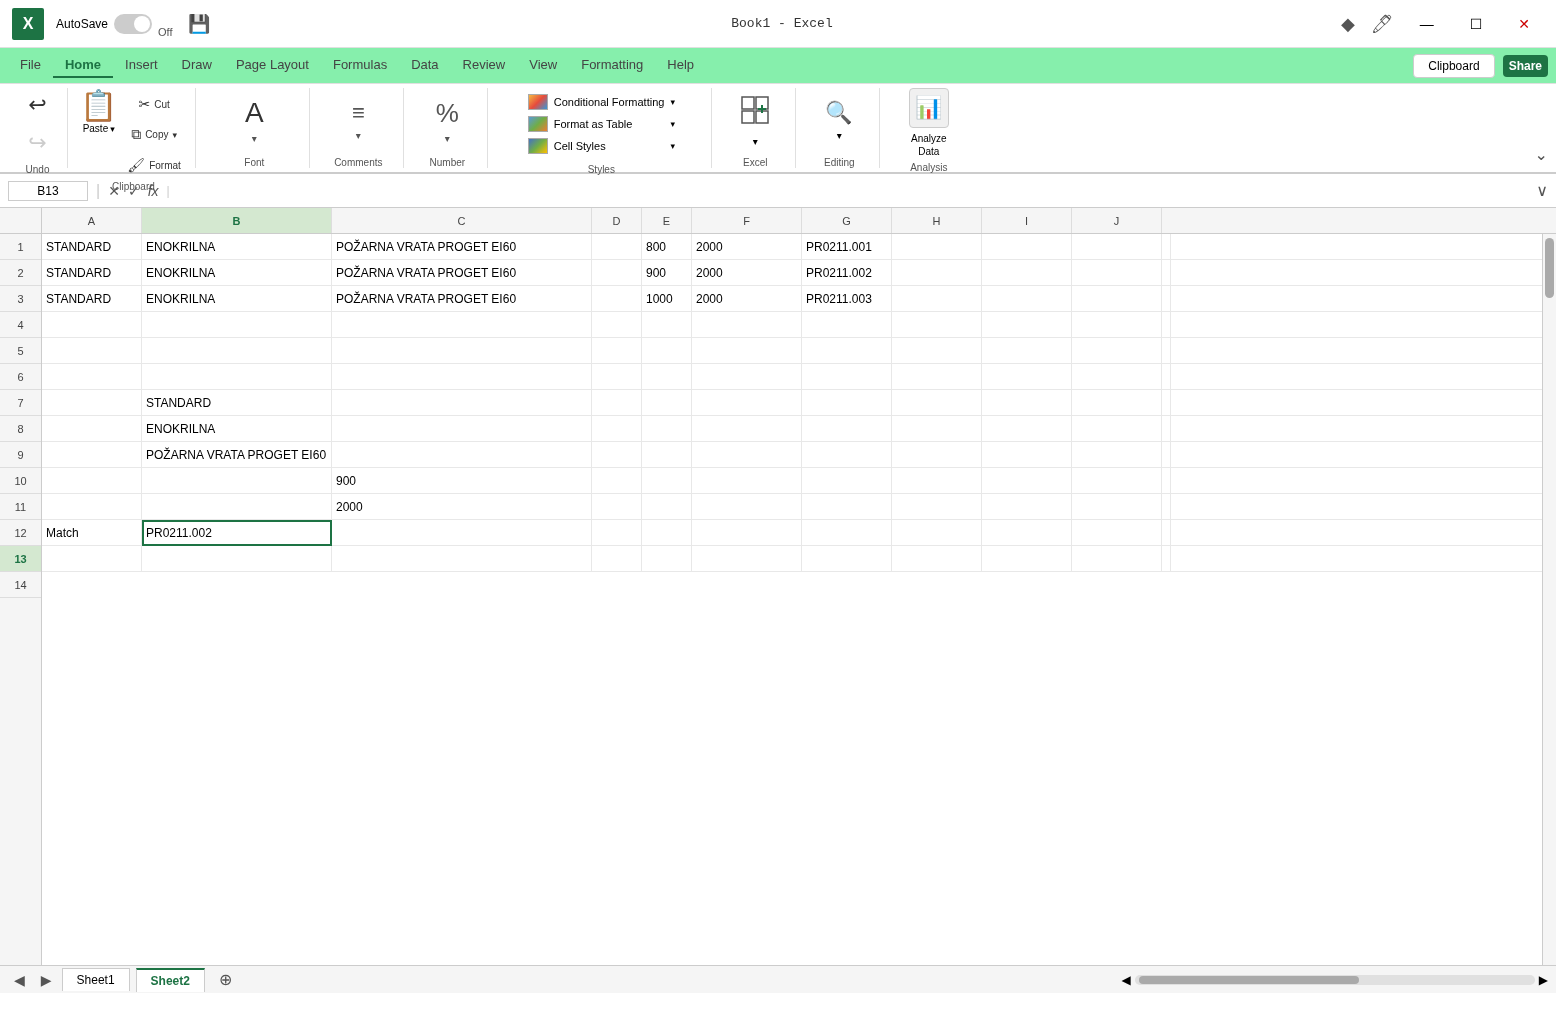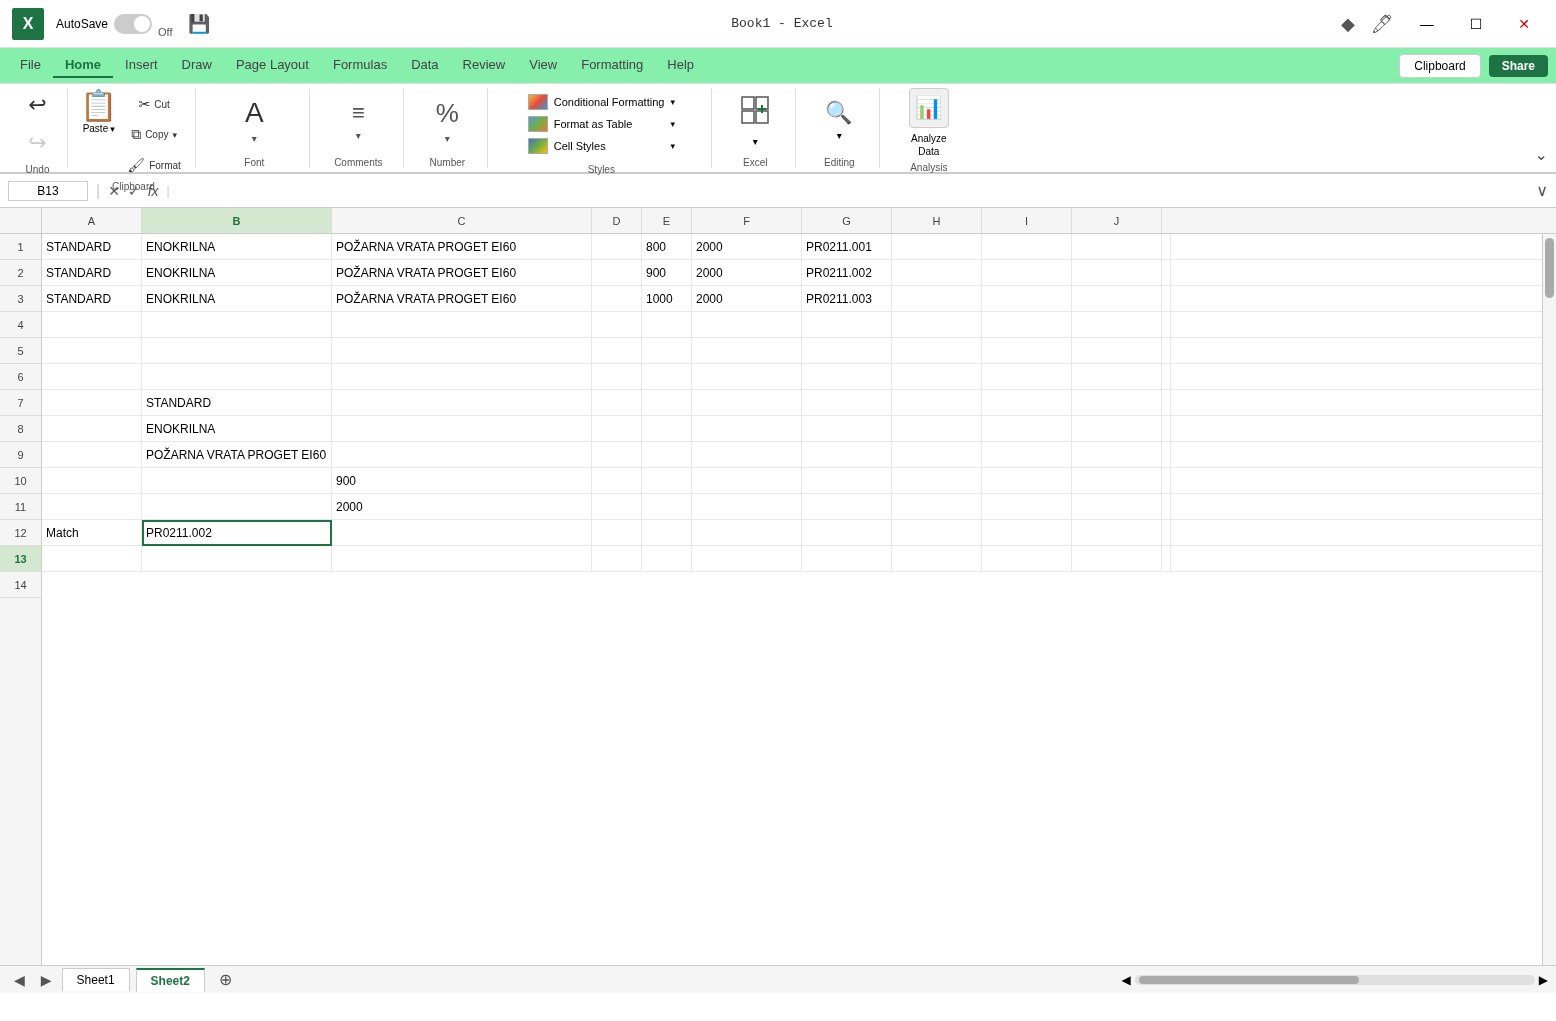--- a/index.html
+++ b/index.html
@@ -23,21 +23,21 @@
     
     .ribbon-tabs {
       display: flex; align-items: center; height: 36px; background: #86efac; padding: 0 8px;
       border-bottom: 1px solid #e0e0e0;
       justify-content: space-between;
     }
     .ribbon-tab { padding: 4px 12px; font-size: 13px; cursor: pointer; color: #444; border-bottom: 2px solid transparent; }
     .ribbon-tab.active { color: #1d7344; border-bottom: 2px solid #1d7344; font-weight: 600; }
     .ribbon-tab-right { margin-left: auto; display: flex; gap: 8px; align-items: center; }
     .comments-btn { padding: 4px 14px; border: 1px solid #ccc; border-radius: 4px; font-size: 12px; cursor: pointer; background: #fff; }
-    .share-btn { padding: 4px 13px; background: #1d7344; color: #fff; border: none; border-radius: 4px; font-size: 12px; cursor: pointer; font-weight: 600; }
+    .share-btn { padding: 4px 6px; background: #1d7344; color: #fff; border: none; border-radius: 4px; font-size: 12px; cursor: pointer; font-weight: 600; }
 
     
     .ribbon {
       display: flex; align-items: stretch; height: 90px; background: #fff; border-bottom: 2px solid #ccc;
       padding: 4px 8px; gap: 4px;
     }
     .ribbon-group { display: flex; flex-direction: column; align-items: center; padding: 0 8px; border-right: 1px solid #e0e0e0; min-width: 60px; }
     .ribbon-group-label { font-size: 10px; color: #555; margin-top: auto; padding-top: 4px; }
     .ribbon-group-content { display: flex; align-items: center; gap: 4px; flex: 1; }
     .ribbon-btn { display: flex; flex-direction: column; align-items: center; justify-content: center; padding: 4px 6px; cursor: pointer; border-radius: 3px; min-width: 40px; font-size: 10px; color: #333; }

